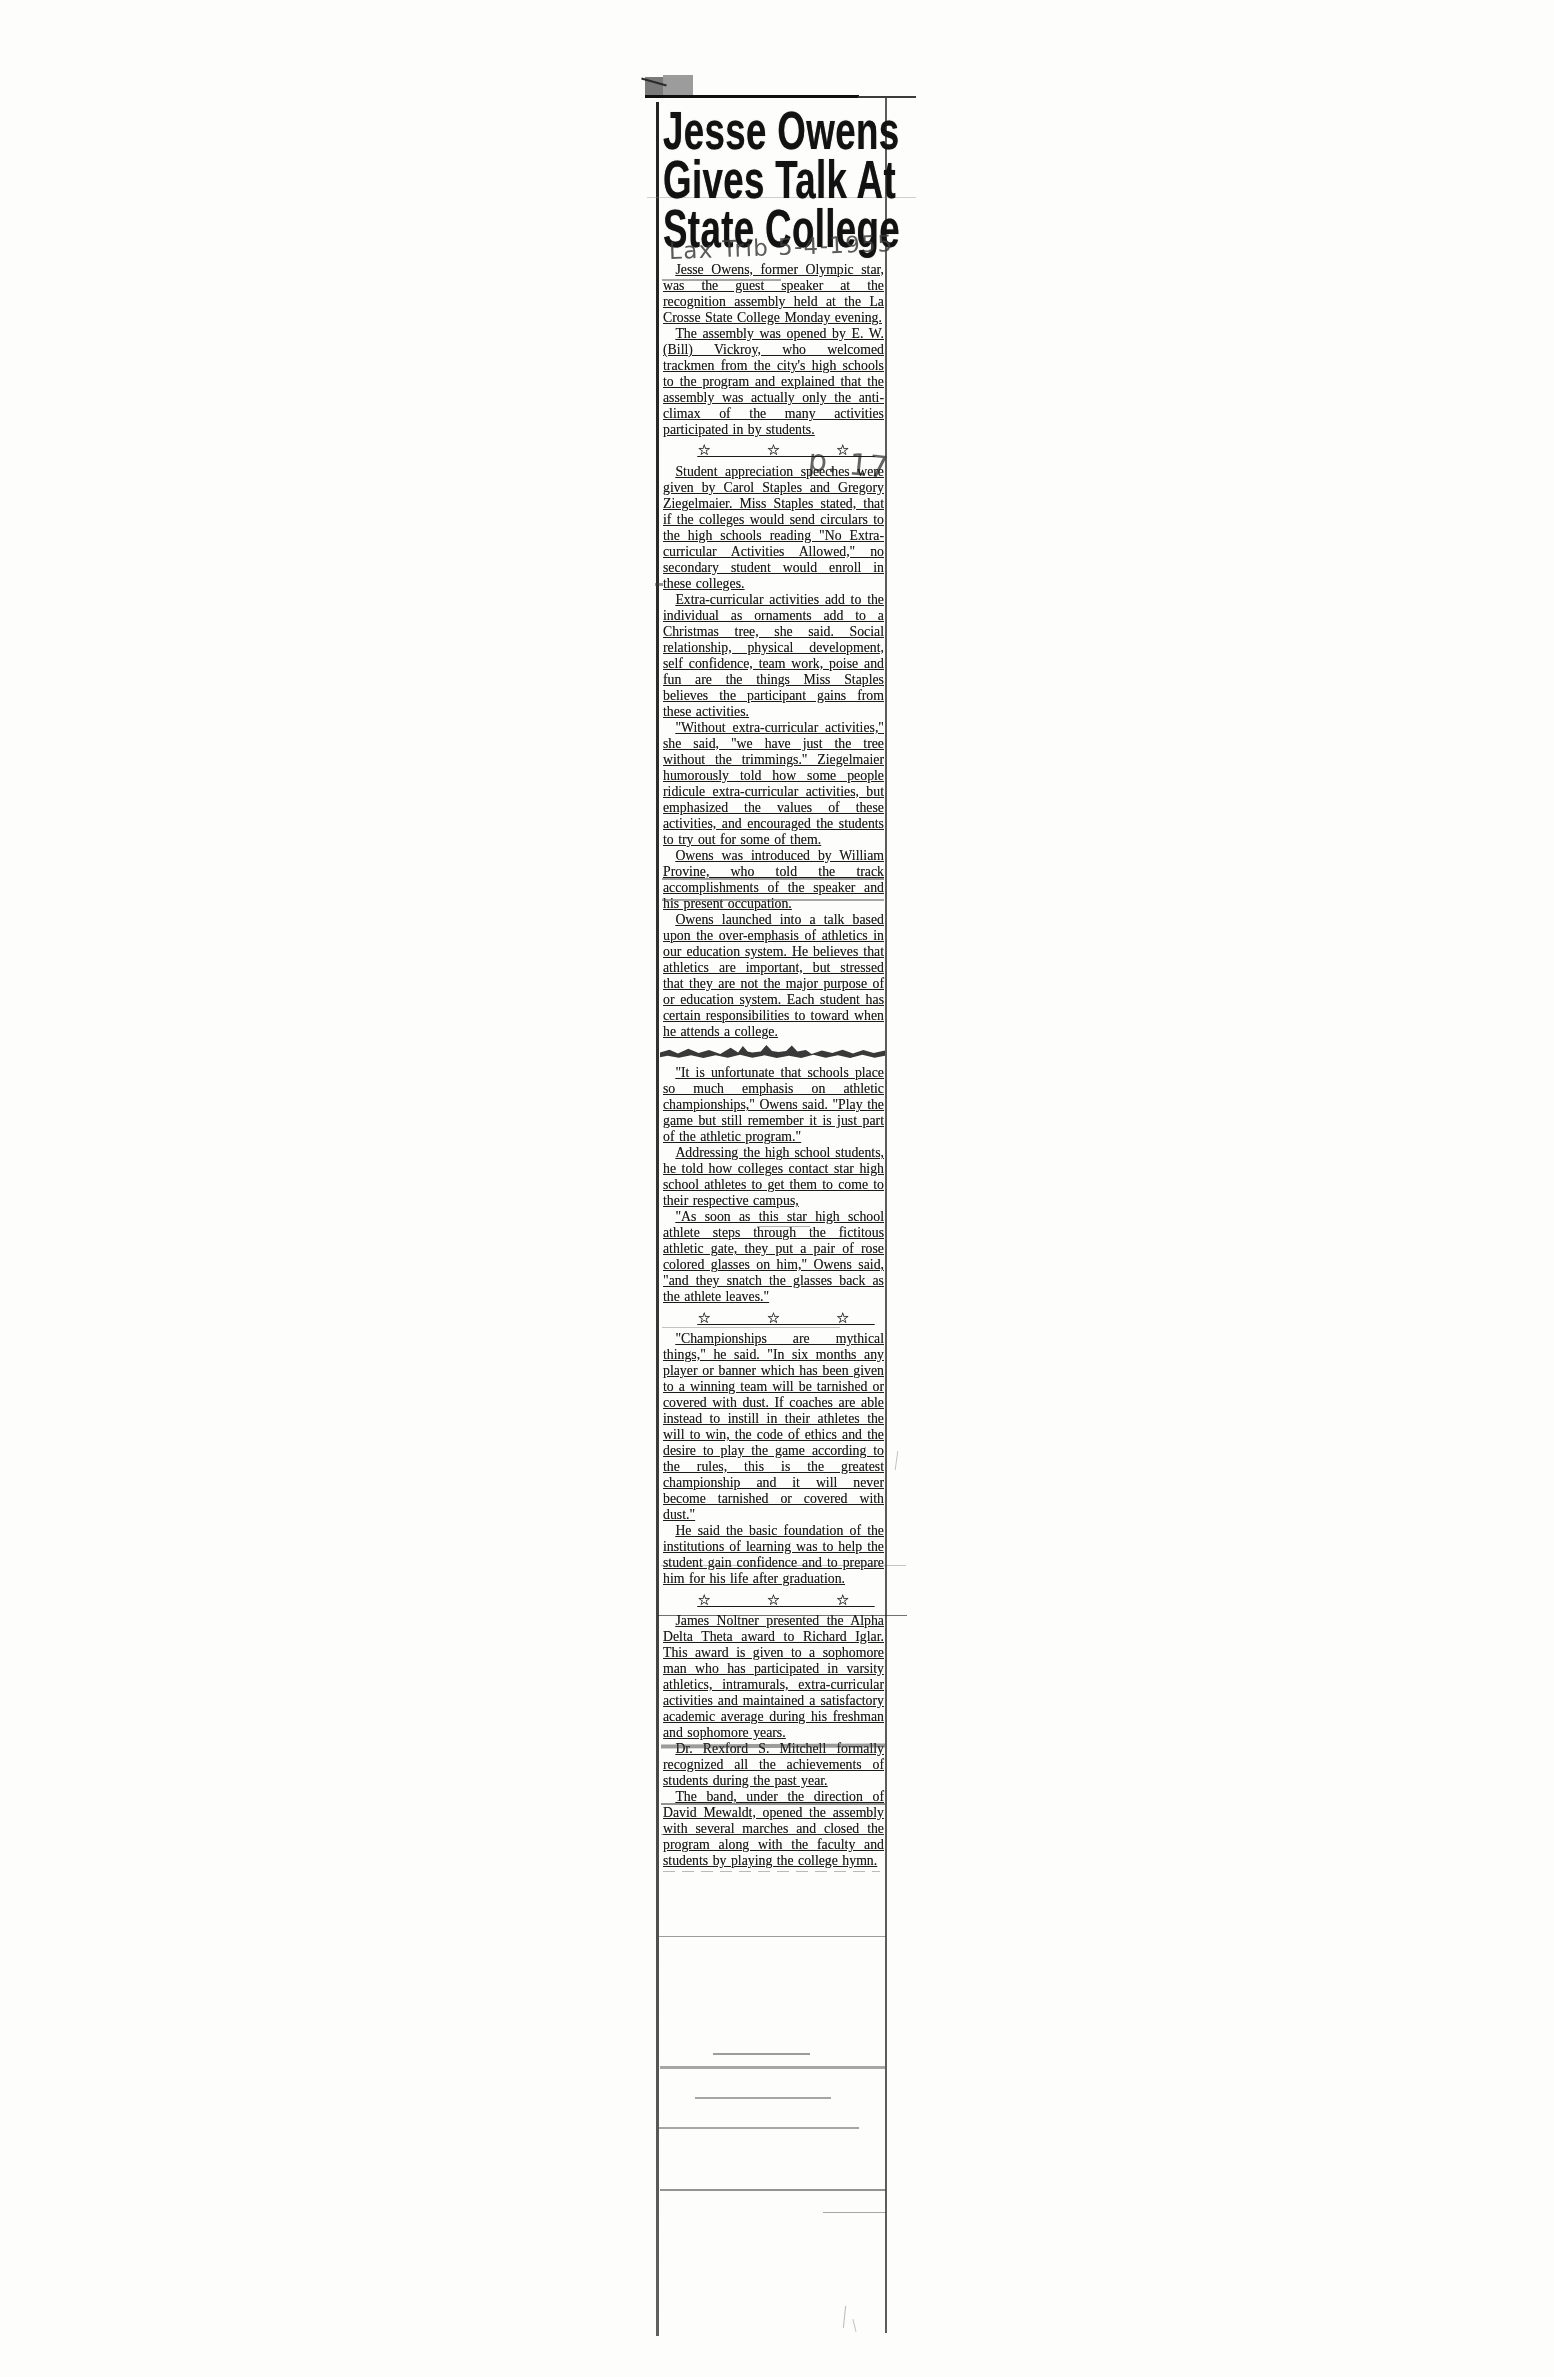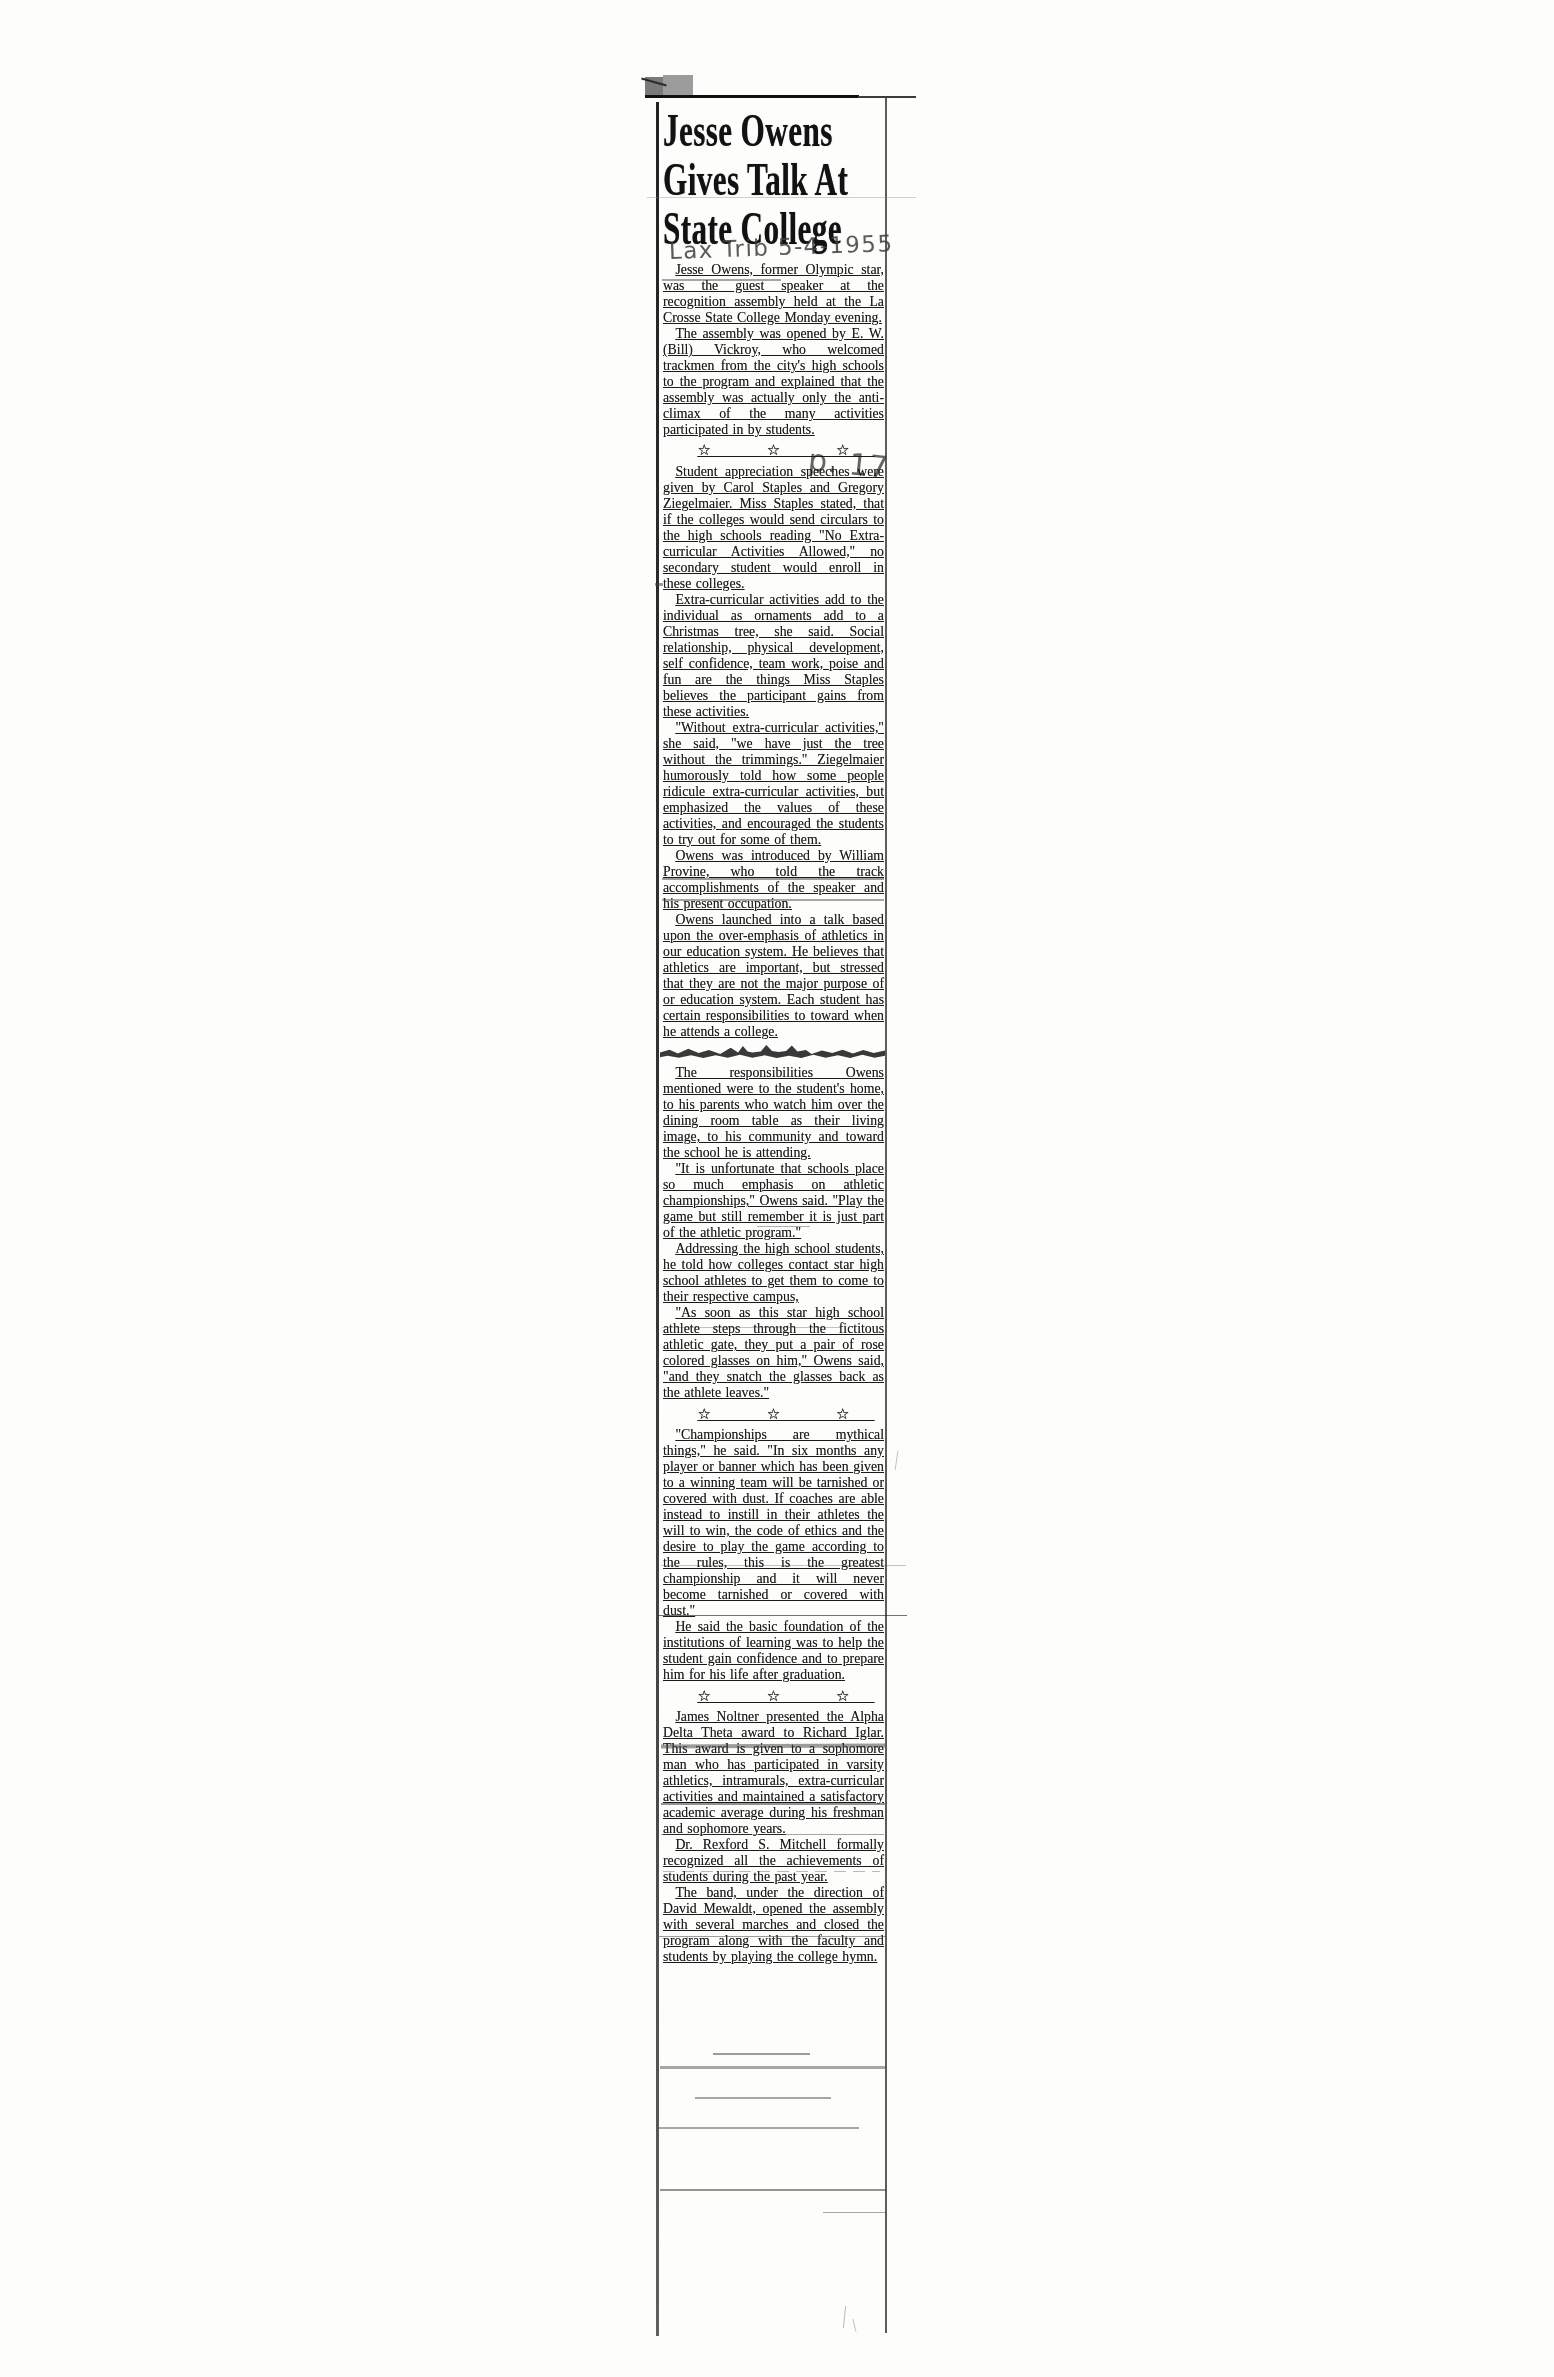--- a/index.html
+++ b/index.html
@@ -17,21 +17,21 @@
   .rule-top-tail{position:absolute;left:858px;top:96px;width:58px;height:1.9px;background:#3c3c3c;}
   .rule-left{position:absolute;left:656px;top:102px;width:2.9px;height:2234px;
              background:linear-gradient(#050505 0%,#1c1c1c 55%,#4a4a4a 100%);opacity:.88;}
   .rule-right{position:absolute;left:885px;top:98px;width:2.4px;height:2235px;background:#1d1d1d;opacity:.72;}
   .crease{position:absolute;background:#8a8a8a;}
   .crease-headline{left:647px;top:197px;width:269px;height:1.4px;opacity:.4;}
   .crease-mid{left:658px;top:1615px;width:249px;height:1.4px;background:#1b1b1b;opacity:.62;}
 
   
   .headline{position:absolute;left:663px;top:106px;margin:0;color:#121212;
-            font-family:Liberation Serif, serif;font-weight:700;font-size:46px;line-height:49px;}
+            font-family:Liberation Sans, sans-serif;font-weight:700;font-size:54px;line-height:49px;}
   .headline-line{display:block;white-space:nowrap;transform:scaleX(.68);transform-origin:0 0;
                  letter-spacing:0.5px;text-shadow:0 0 1px rgba(10,10,10,.6);}
 
   
   .hand{position:absolute;color:#3f3f3f;font-family:"DejaVu Sans",sans-serif;white-space:nowrap;}
   .hand-date{left:669px;top:234px;font-size:23px;letter-spacing:1.4px;transform:rotate(-2deg);opacity:.85;}
   .hand-page{left:808px;top:446px;font-size:30px;letter-spacing:1px;transform:rotate(6deg);opacity:.8;}
 
   
   .article{position:absolute;left:663px;top:262px;width:221px;color:#1a1a1a;
@@ -97,21 +97,20 @@
       <p class="para">The assembly was opened by E. W. (Bill) Vickroy, who welcomed trackmen from the city's high schools to the program and explained that the assembly was actually only the anti-climax of the many activities participated in by students.</p>
       <div class="stars">☆ ☆ ☆</div>
       <p class="para">Student appreciation speeches were given by Carol Staples and Gregory Ziegelmaier. Miss Staples stated, that if the colleges would send circulars to the high schools reading "No Extra-curricular Activities Allowed," no secondary student would enroll in these colleges.</p>
       <p class="para">Extra-curricular activities add to the individual as ornaments add to a Christmas tree, she said. Social relationship, physical development, self confidence, team work, poise and fun are the things Miss Staples believes the participant gains from these activities.</p>
       <p class="para">"Without extra-curricular activities," she said, "we have just the tree without the trimmings." Ziegelmaier humorously told how some people ridicule extra-curricular activities, but emphasized the values of these activities, and encouraged the students to try out for some of them.</p>
       <p class="para">Owens was introduced by William Provine, who told the track accomplishments of the speaker and his present occupation.</p>
       <p class="para">Owens launched into a talk based upon the over-emphasis of athletics in our education system. He believes that athletics are important, but stressed that they are not the major purpose of or education system. Each student has certain responsibilities to toward when he attends a college.</p>
       <div class="tear"><svg width="227" height="16" viewBox="0 0 478 34" xmlns="http://www.w3.org/2000/svg">
           <path d="M0,18 L20,12 L38,20 L60,10 L82,19 L104,13 L128,21 L150,8 L166,18 L176,4 L186,16 L196,18 L214,16 L226,2 L238,15 L252,17 L268,15 L280,3 L292,16 L310,13 L322,21 L344,14 L366,19 L388,12 L410,20 L432,13 L454,19 L478,14 L478,25 L456,29 L430,23 L404,30 L378,24 L352,29 L326,23 L300,30 L274,25 L248,30 L222,24 L196,29 L170,23 L144,29 L118,24 L92,30 L66,24 L40,29 L16,25 L0,28 Z" fill="#1e1e1e" opacity="0.88"></path>
         </svg></div>
-      <p class="para">The responsibilities Owens mentioned were to the student's home, to his parents who watch him over the dining room table as their living image, to his community and toward the school he is attending.</p>
       <p class="para">"It is unfortunate that schools place so much emphasis on athletic championships," Owens said. "Play the game but still remember it is just part of the athletic program."</p>
       <p class="para">Addressing the high school students, he told how colleges contact star high school athletes to get them to come to their respective campus,</p>
       <p class="para">"As soon as this star high school athlete steps through the fictitous athletic gate, they put a pair of rose colored glasses on him," Owens said, "and they snatch the glasses back as the athlete leaves."</p>
       <div class="stars">☆ ☆ ☆</div>
       <p class="para">"Championships are mythical things," he said. "In six months any player or banner which has been given to a winning team will be tarnished or covered with dust. If coaches are able instead to instill in their athletes the will to win, the code of ethics and the desire to play the game according to the rules, this is the greatest championship and it will never become tarnished or covered with dust."</p>
       <p class="para">He said the basic foundation of the institutions of learning was to help the student gain confidence and to prepare him for his life after graduation.</p>
       <div class="stars">☆ ☆ ☆</div>
       <p class="para">James Noltner presented the Alpha Delta Theta award to Richard Iglar. This award is given to a sophomore man who has participated in varsity athletics, intramurals, extra-curricular activities and maintained a satisfactory academic average during his freshman and sophomore years.</p>
       <p class="para">Dr. Rexford S. Mitchell formally recognized all the achievements of students during the past year.</p>
       <p class="para">The band, under the direction of David Mewaldt, opened the assembly with several marches and closed the program along with the faculty and students by playing the college hymn.</p>

